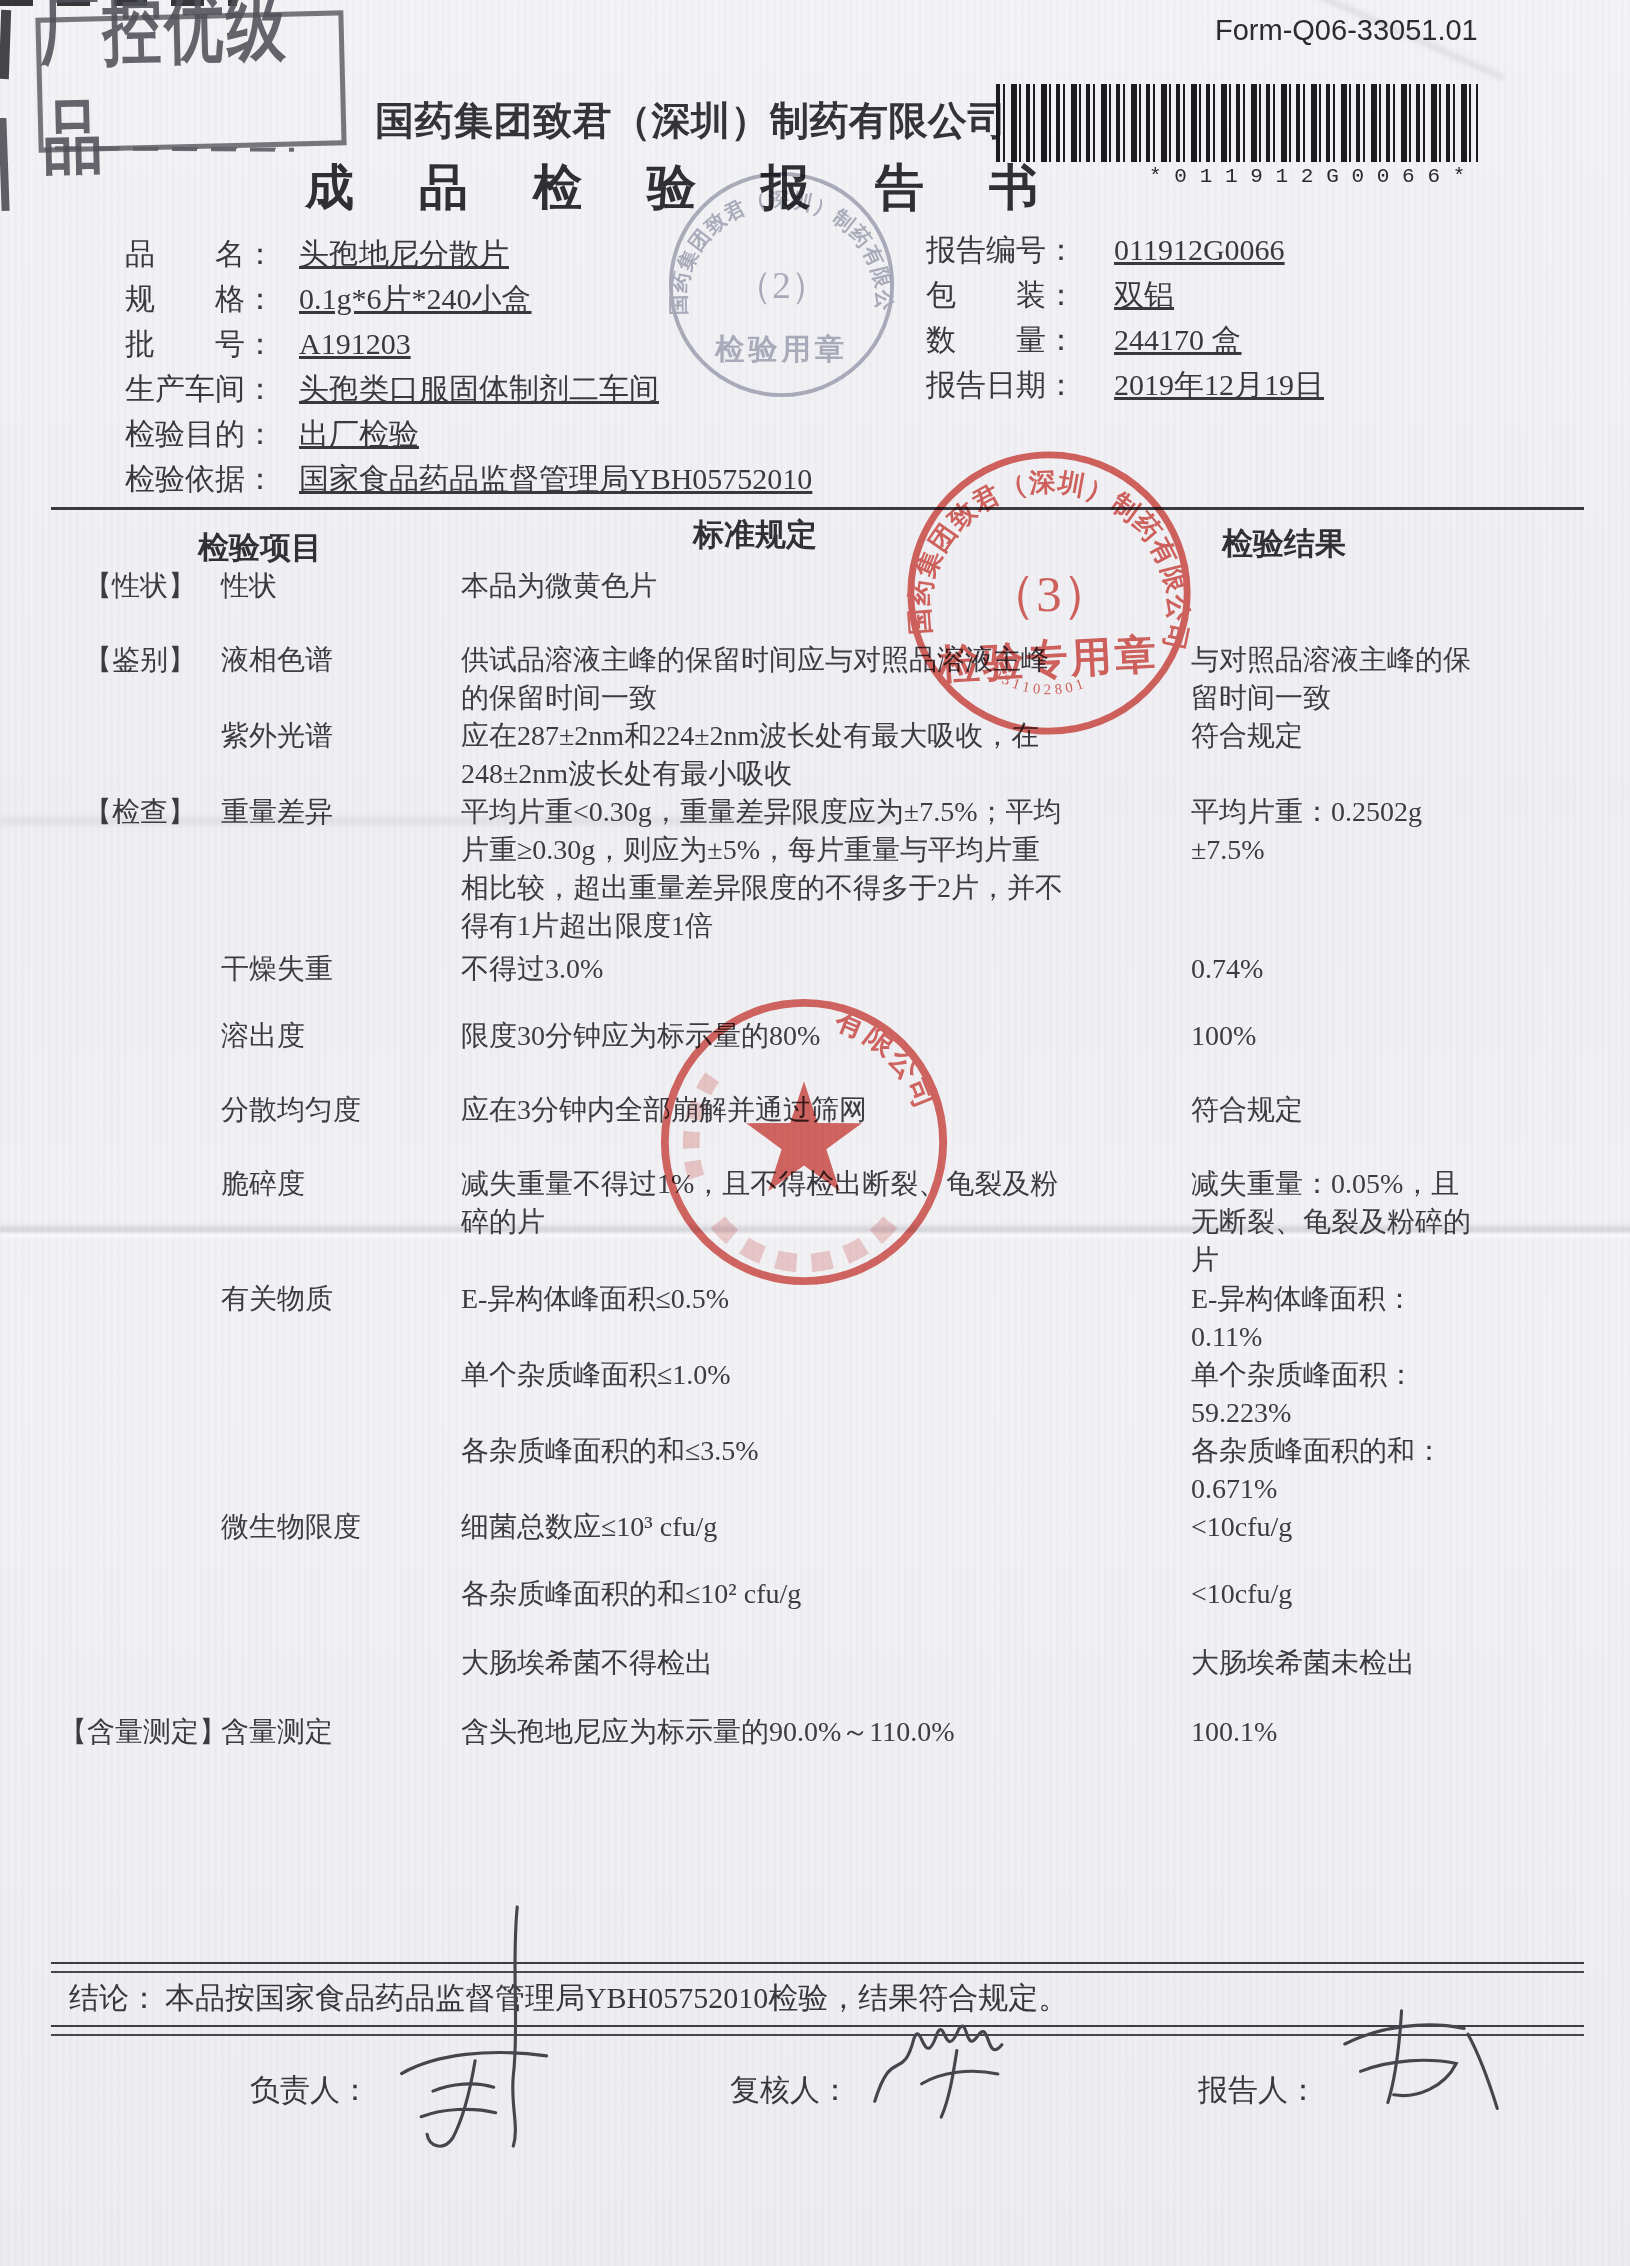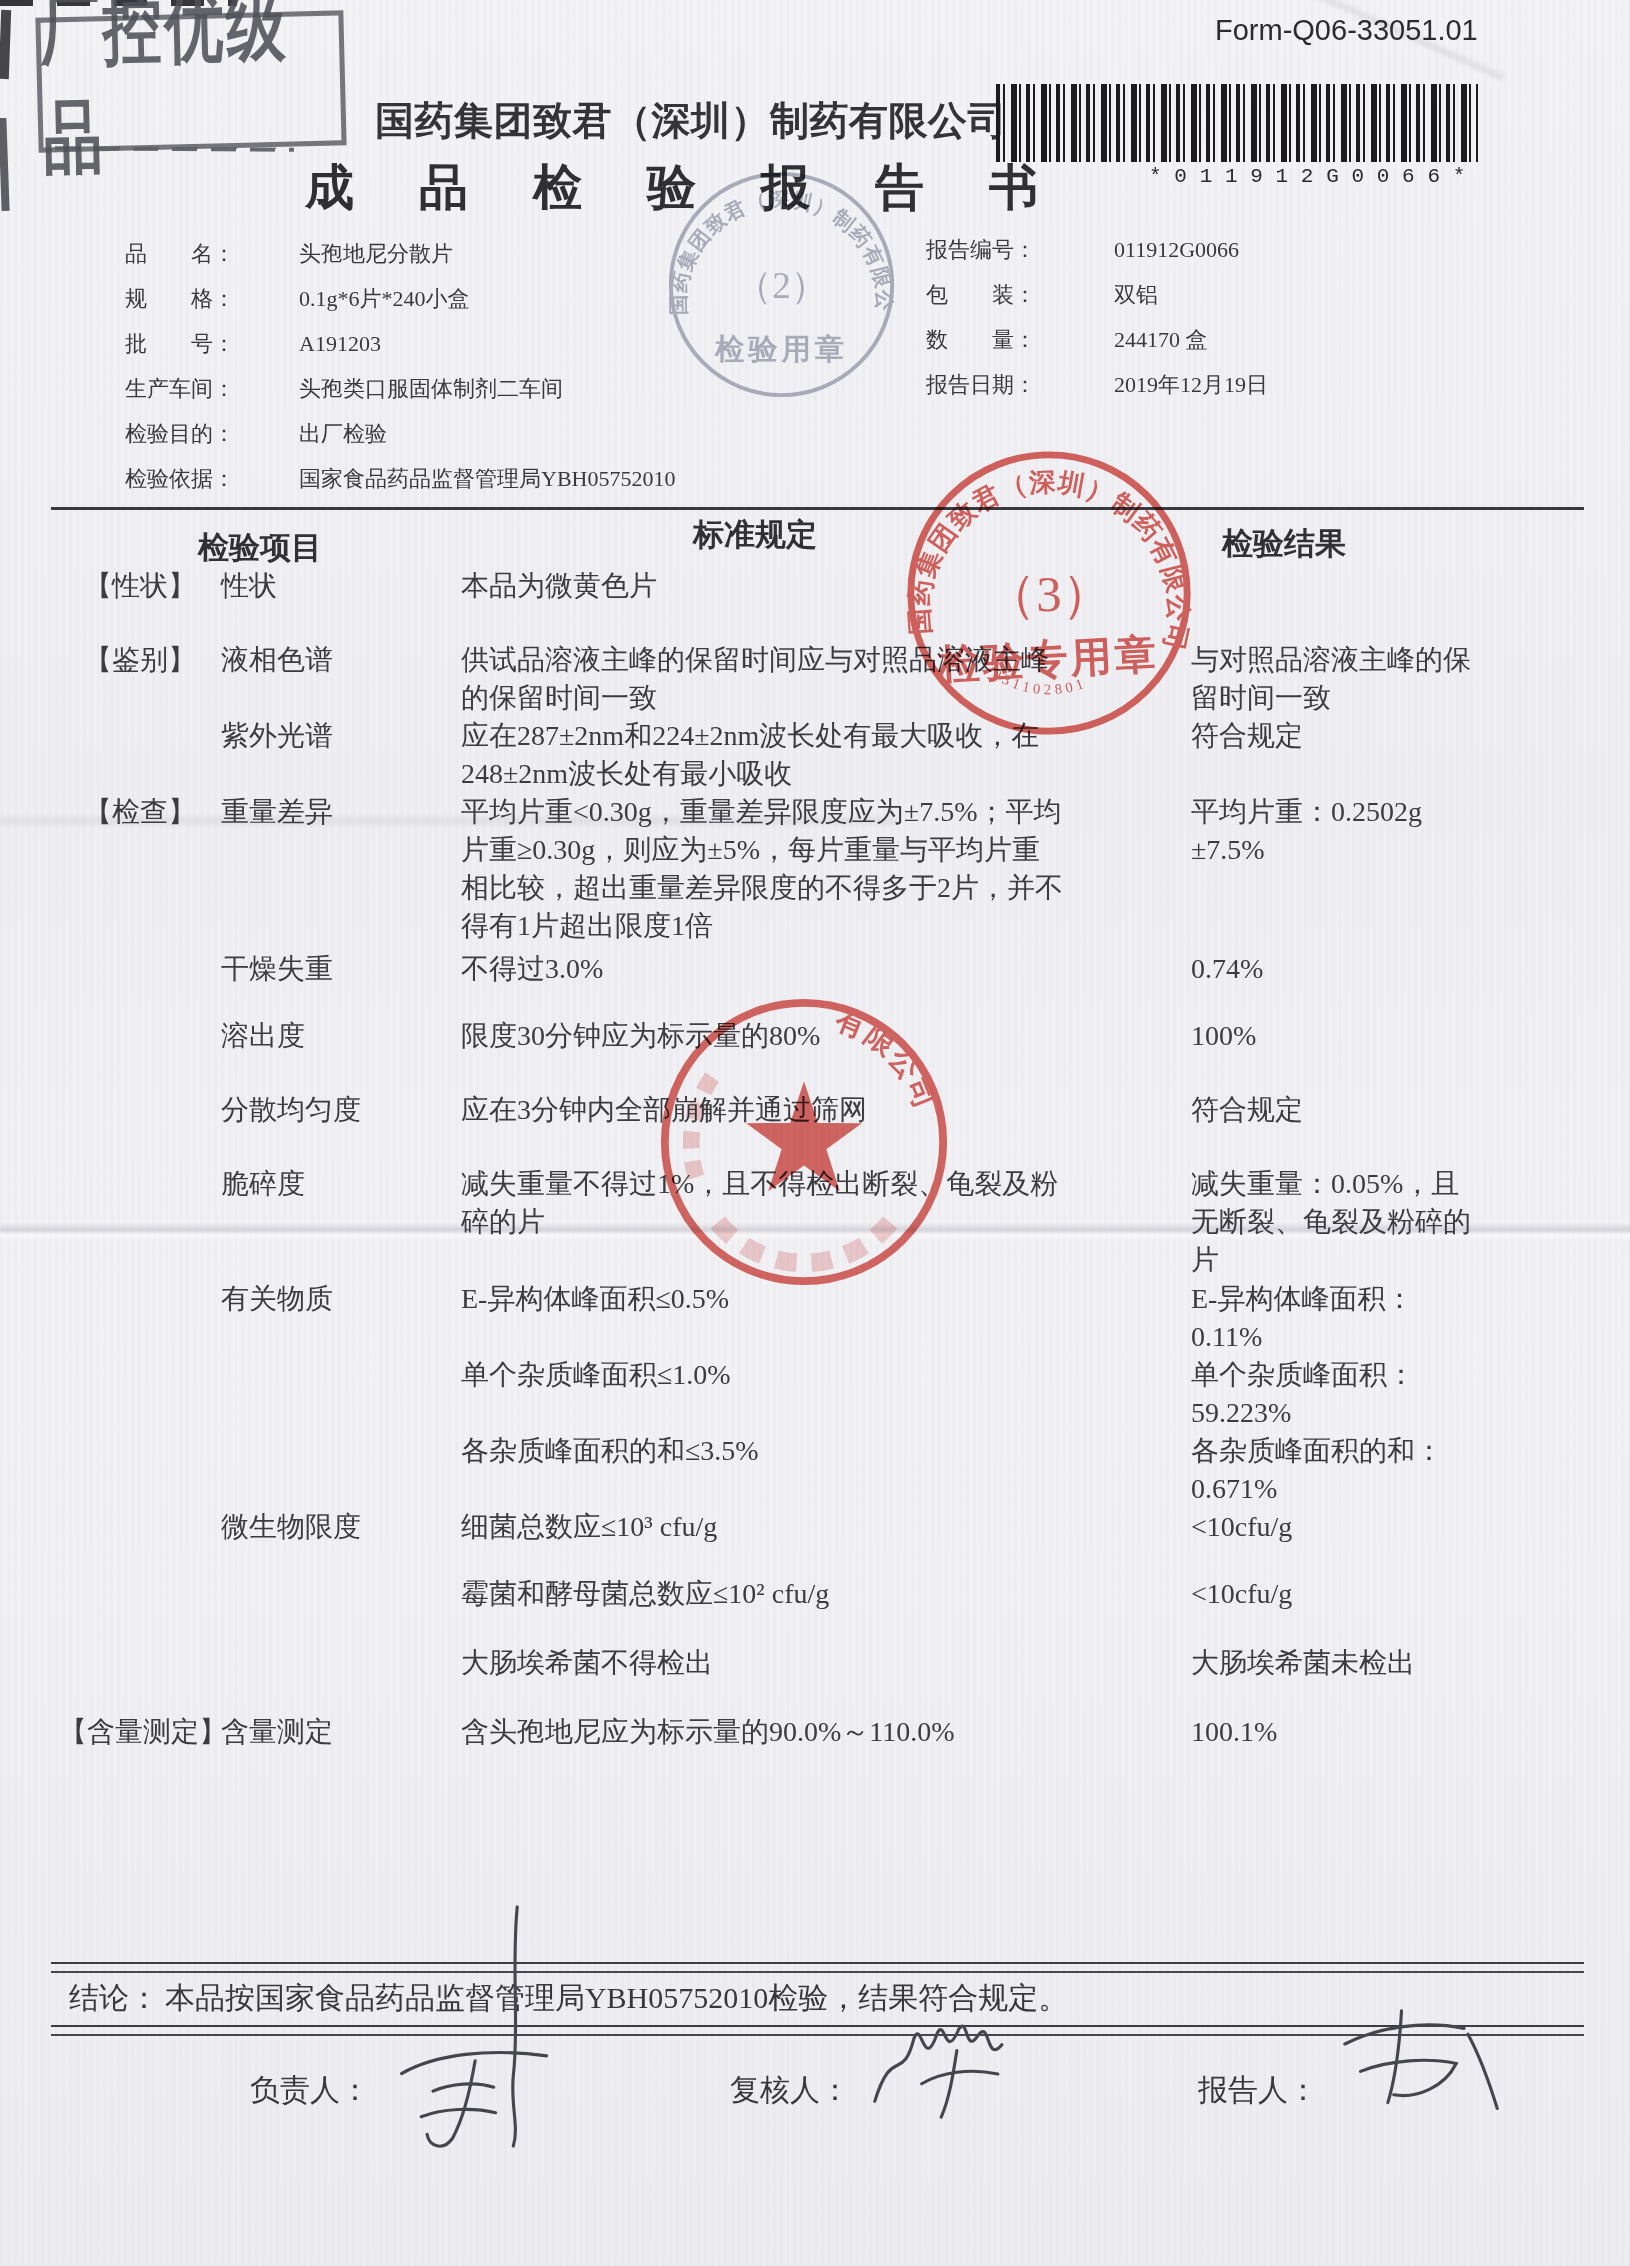--- a/index.html
+++ b/index.html
@@ -42,21 +42,21 @@
   .corner-stamp span{transform:scaleY(1.35);}
   .form-number{position:absolute;left:1215px;top:13.7px;width:323px;
     font-family:"Liberation Sans","DejaVu Sans",sans-serif;font-size:29px;color:#2c2c30;}
   .company{position:absolute;left:375px;top:94px;font-size:39px;font-weight:bold;color:#333338;letter-spacing:0.5px;white-space:nowrap;}
   .doc-title{position:absolute;left:269px;top:155px;font-size:49px;font-weight:bold;color:#2f2f34;letter-spacing:65px;white-space:nowrap;margin-left:36px;}
   .barcode{position:absolute;left:996px;top:84px;width:482px;height:78px;
     background:repeating-linear-gradient(90deg,#1c1c1f 0 3.9px,transparent 3.9px 6.9px,#1c1c1f 6.9px 8.8px,transparent 8.8px 14.7px,#1c1c1f 14.7px 20.6px,transparent 20.6px 23.5px,#1c1c1f 23.5px 25.5px,transparent 25.5px 30px);}
   .barcode-digits{position:absolute;left:996px;top:165px;width:482px;text-align:right;
     font-family:"Liberation Mono","DejaVu Sans Mono",monospace;font-size:21px;letter-spacing:12.7px;color:#2a2a2e;white-space:nowrap;}
   
-  .info{position:absolute;font-size:22px;color:#38383d;}
+  .info{position:absolute;font-size:30px;color:#38383d;text-decoration:underline;}
   .info .row{height:45px;line-height:45px;white-space:nowrap;}
   .info .lbl{display:inline-block;}
   .info-left{left:125px;top:231px;width:784px;}
   .info-left .lbl{width:174px;}
   .info-right{left:926px;top:227px;width:686px;}
   .info-right .lbl{width:188px;}
   
   .rule-top{position:absolute;left:51px;top:507px;width:1533px;height:2.9px;background:#3a3a3e;}
   .th{position:absolute;width:294px;text-align:center;font-size:31px;font-weight:bold;color:#303035;}
   .th-item{left:113px;top:527px;}
@@ -191,21 +191,21 @@
       </div>
     <div class="trow" style="min-height:67px">
         <span class="c-cat"></span>
         <span class="c-item">微生物限度</span>
         <span class="c-std">细菌总数应≤10³ cfu/g</span>
         <span class="c-res">&lt;10cfu/g</span>
       </div>
     <div class="trow" style="min-height:69px">
         <span class="c-cat"></span>
         <span class="c-item"></span>
-        <span class="c-std">霉菌和酵母菌总数应≤10² cfu/g</span>
+        <span class="c-std">各杂质峰面积的和≤10² cfu/g</span>
         <span class="c-res">&lt;10cfu/g</span>
       </div>
     <div class="trow" style="min-height:69px">
         <span class="c-cat"></span>
         <span class="c-item"></span>
         <span class="c-std">大肠埃希菌不得检出</span>
         <span class="c-res">大肠埃希菌未检出</span>
       </div>
     <div class="trow" style="min-height:59px">
         <span class="c-cat">【含量测定】</span>

